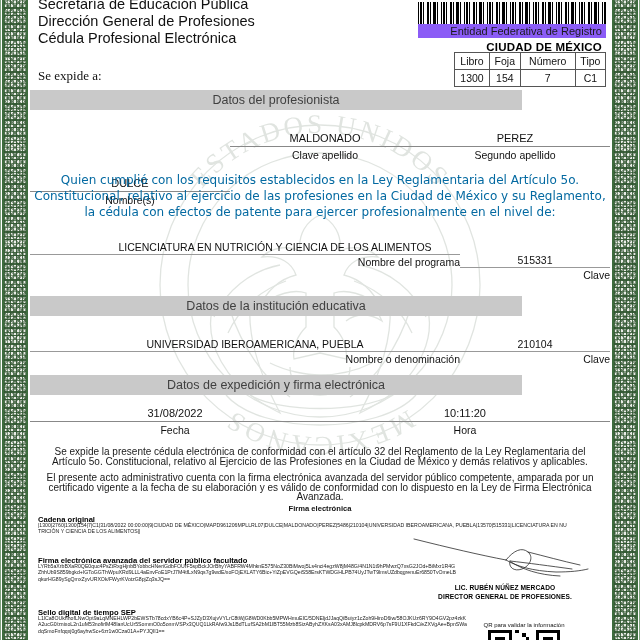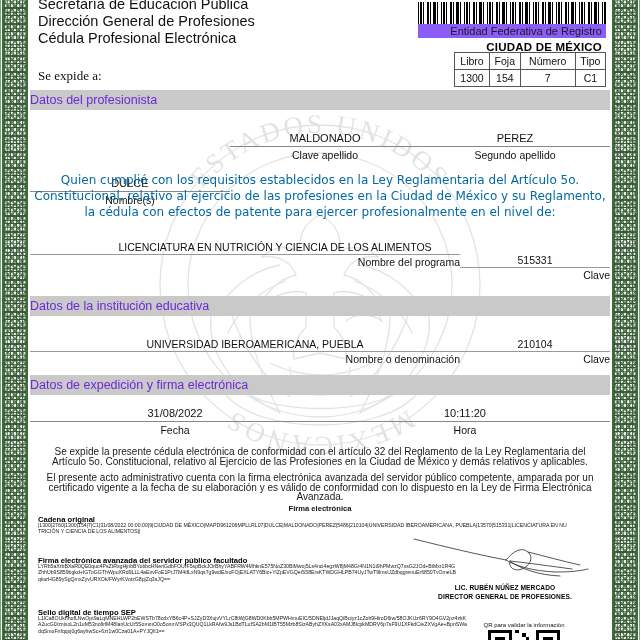--- a/index.html
+++ b/index.html
@@ -161,24 +161,25 @@
     top: 68px;
     font-size: 13px;
     color: #111;
     font-family: Liberation Serif, serif;
   }
 
   
   .section-bar {
     position: absolute;
     left: 0;
-    width: 580px;
+    width: 492px;
     background: #c9c9c9;
+    text-align: center;
     font-size: 12.5px;
-    color: #6d28d9;
+    color: #404040;
     padding: 3px 0;
     box-sizing: border-box;
   }
 
   
   .field-row {
     position: absolute;
     left: 0;
     width: 580px;
     display: flex;

